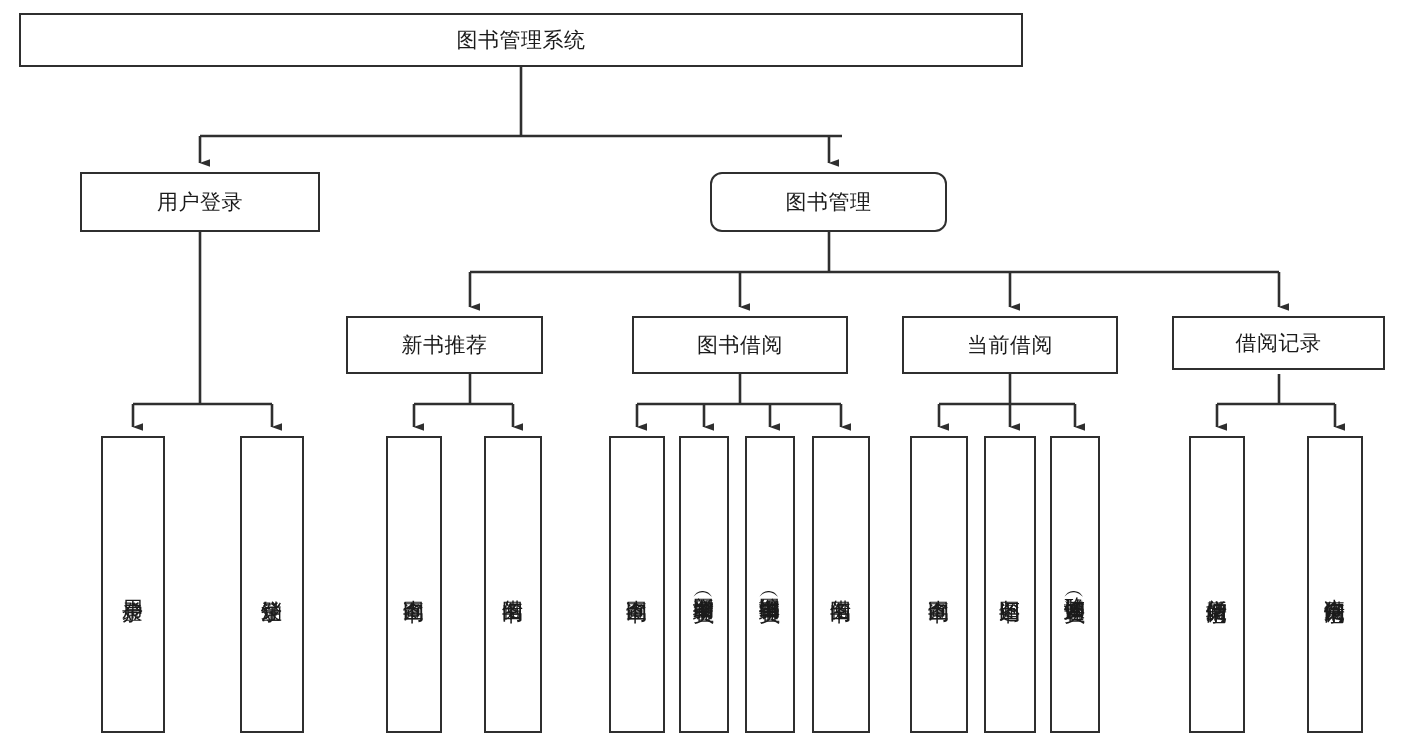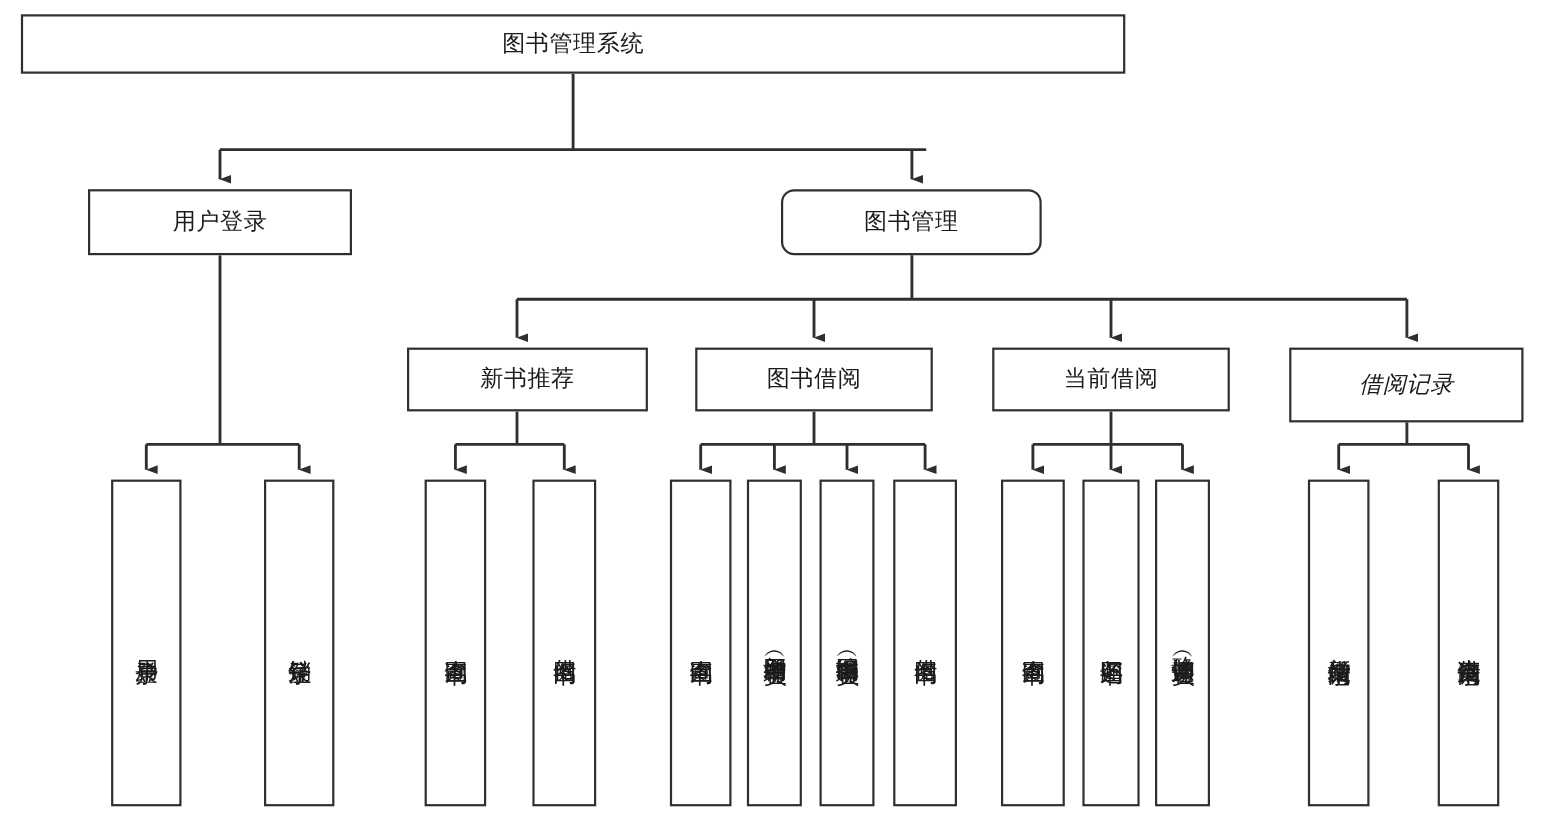--- a/index.html
+++ b/index.html
@@ -117,30 +117,30 @@
     <span class="lbl">图书管理系统</span>
   </div>
 
   <div class="node horiz" style="left:80px; top:172px; width:240px; height:60px;">
     <span class="lbl">用户登录</span>
   </div>
   <div class="node horiz" style="left:710px; top:172px; width:237px; height:60px;border-radius:12px;">
     <span class="lbl">图书管理</span>
   </div>
 
-  <div class="node horiz" style="left:370px; top:316px; width:219px; height:58px;">
+  <div class="node horiz" style="left:346px; top:316px; width:197px; height:58px;">
     <span class="lbl">新书推荐</span>
   </div>
   <div class="node horiz" style="left:632px; top:316px; width:216px; height:58px;">
     <span class="lbl">图书借阅</span>
   </div>
   <div class="node horiz" style="left:902px; top:316px; width:216px; height:58px;">
     <span class="lbl">当前借阅</span>
   </div>
-  <div class="node horiz" style="left:1172px; top:316px; width:213px; height:68px;font-style:italic;">
+  <div class="node horiz" style="left:1172px; top:316px; width:213px; height:54px;">
     <span class="lbl">借阅记录</span>
   </div>
 
   <div class="node vert" style="left:101px; top:436px; width:64px; height:297px;">
     <span class="lbl">用户登录</span>
   </div>
   <div class="node vert" style="left:240px; top:436px; width:64px; height:297px;">
     <span class="lbl">注销登录</span>
   </div>
 

